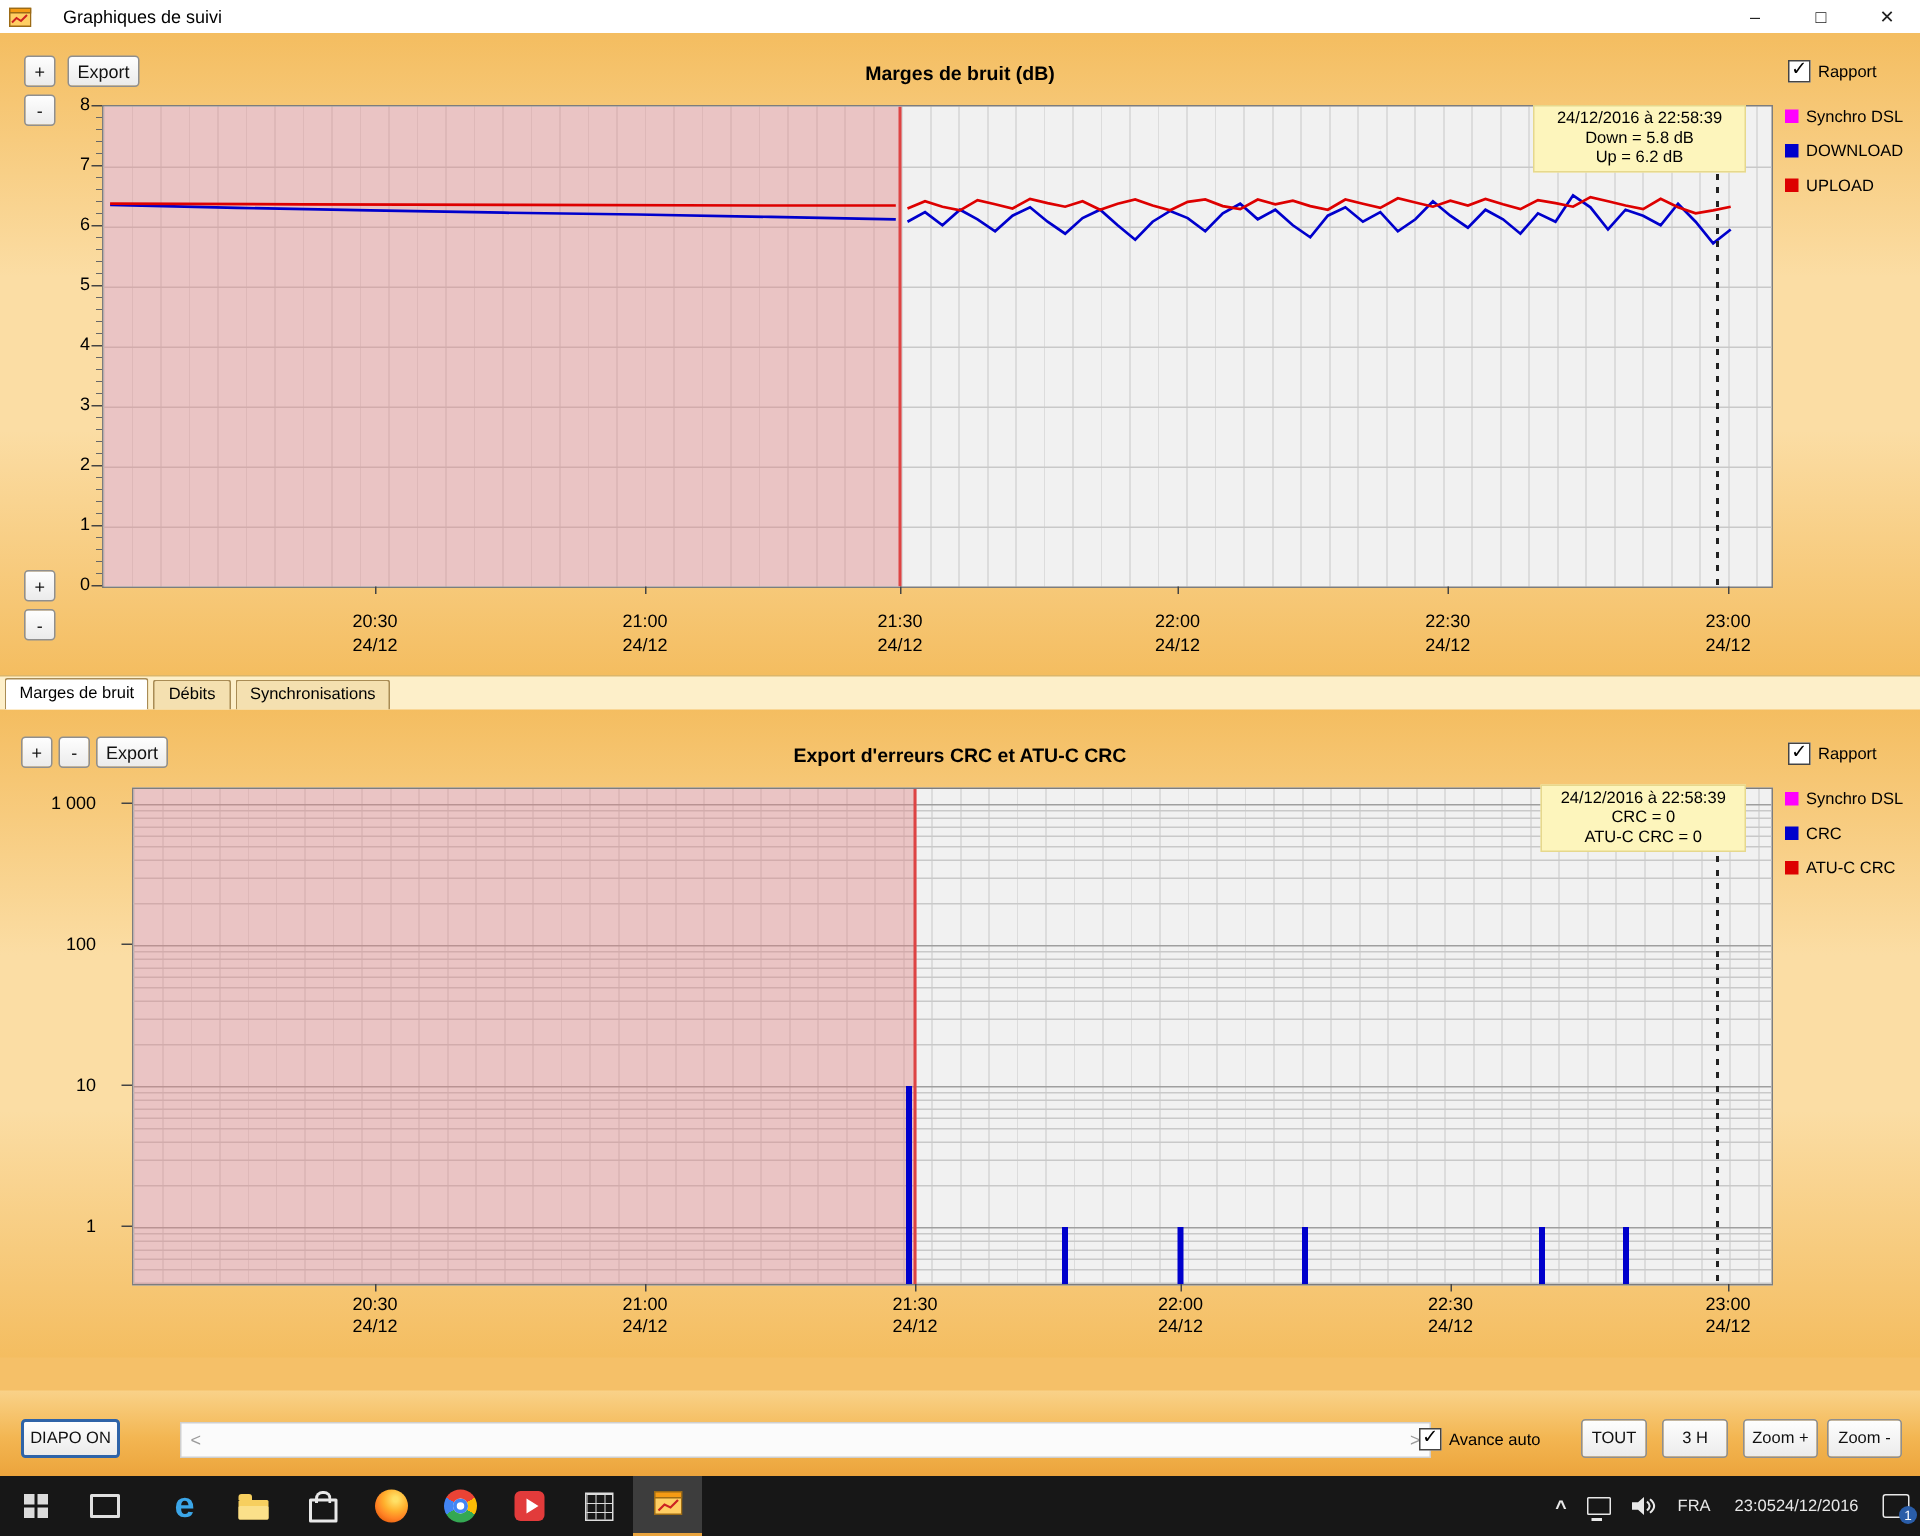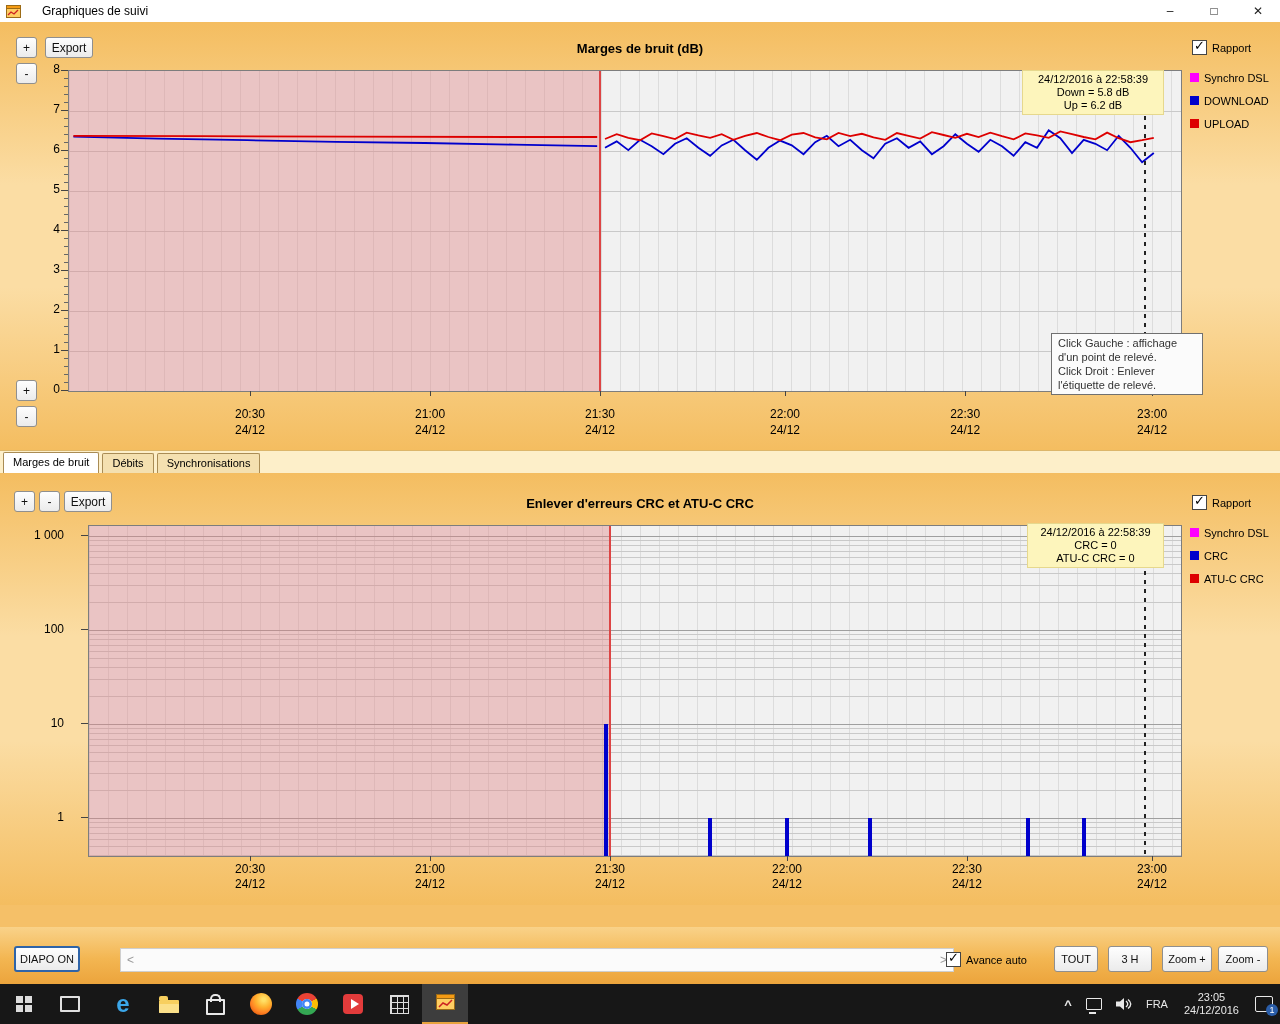--- a/index.html
+++ b/index.html
@@ -130,21 +130,21 @@
              border-top:5px solid transparent;border-bottom:5px solid transparent;}
   .grd{width:17px;height:17px;border:1px solid #ddd;
        background-image:linear-gradient(#ddd 1px,transparent 1px),linear-gradient(90deg,#ddd 1px,transparent 1px);
        background-size:6px 6px;}
   #tray{margin-left:auto;display:flex;align-items:stretch;}
   .tray-item{padding:0 7px;display:flex;align-items:center;justify-content:center;cursor:pointer;
              font-size:11px;position:relative;}
   #chevron{font-size:13px;font-weight:bold;}
   .netico{width:14px;height:10px;border:1.5px solid #e8e8e8;border-radius:1px;position:relative;}
   .netico:after{content:"";position:absolute;left:2px;bottom:-5px;width:7px;height:2px;background:#e8e8e8;}
-  #clock{flex-direction:column;line-height:13px;text-align:center;padding:0 9px;}
+  #clock{line-height:13px;text-align:center;padding:0 9px;}
   .ntf{width:16px;height:14px;border:1.5px solid #e8e8e8;border-radius:2px;position:relative;}
   .badge{position:absolute;right:-6px;bottom:-5px;width:12px;height:12px;border-radius:50%;
          background:#2a5da8;color:#fff;font-size:9px;line-height:12px;text-align:center;}
 </style>
 </head>
 <body>
 
 <div id="screen">
 
   <div id="titlebar">
@@ -209,33 +209,27 @@
         <polyline points="536.0,68.0 547.7,63.2 559.3,66.8 571.0,69.2 582.7,62.4 594.4,65.2 606.0,68.0 617.7,61.6 629.4,64.4 641.1,66.8 652.7,63.2 664.4,68.8 676.1,64.8 687.8,62.0 699.4,66.0 711.1,69.2 722.8,63.6 734.5,62.0 746.2,66.4 757.8,68.4 769.5,62.0 781.2,65.2 792.9,62.8 804.5,66.4 816.2,68.8 827.9,62.0 839.6,64.8 851.2,67.6 862.9,61.2 874.6,64.0 886.3,66.8 897.9,62.8 909.6,66.0 921.3,61.6 933.0,65.2 944.6,68.4 956.3,62.4 968.0,64.4 979.7,66.8 991.3,60.4 1003.0,63.2 1014.7,66.0 1026.4,68.4 1038.1,61.6 1049.7,67.2 1061.4,71.2 1073.1,69.2 1084.8,66.8" fill="none" stroke="#dd0000" stroke-width="1.8"></polyline>
       </svg>
       <div class="cursor" style="left: 1074.97px;"></div>
     </div>
 
   <div class="tipY" id="tip1">
     <div>24/12/2016 à 22:58:39</div>
     <div>Down = 5.8 dB</div>
     <div>Up = 6.2 dB</div>
   </div>
-  <div class="tipW" id="helpTip">
-    <div>Click Gauche : affichage</div>
-    <div>d'un point de relevé.</div>
-    <div>Click Droit : Enlever</div>
-    <div>l'étiquette de relevé.</div>
-  </div>
 
   <div class="tabbar" id="tabs1"><div class="tab active">Marges de bruit</div><div class="tab">Débits</div><div class="tab">Synchronisations</div></div>
 
   <button class="btn" id="p2-plus">+</button>
   <button class="btn" id="p2-minus">-</button>
   <button class="btn" id="p2-export">Export</button>
-  <div class="chart-title" id="title2">Enlever d'erreurs CRC et ATU-C CRC</div>
+  <div class="chart-title" id="title2">Export d'erreurs CRC et ATU-C CRC</div>
   <div class="cbrow" id="rap2">
     <span class="cb"></span>
     <span>Rapport</span>
   </div>
   <div class="legend" id="legend2">
       <div class="lrow">
         <div class="sw" style="background: rgb(255, 0, 255);"></div>
         <div class="ltext">Synchro DSL</div>
       </div>
       <div class="lrow">

